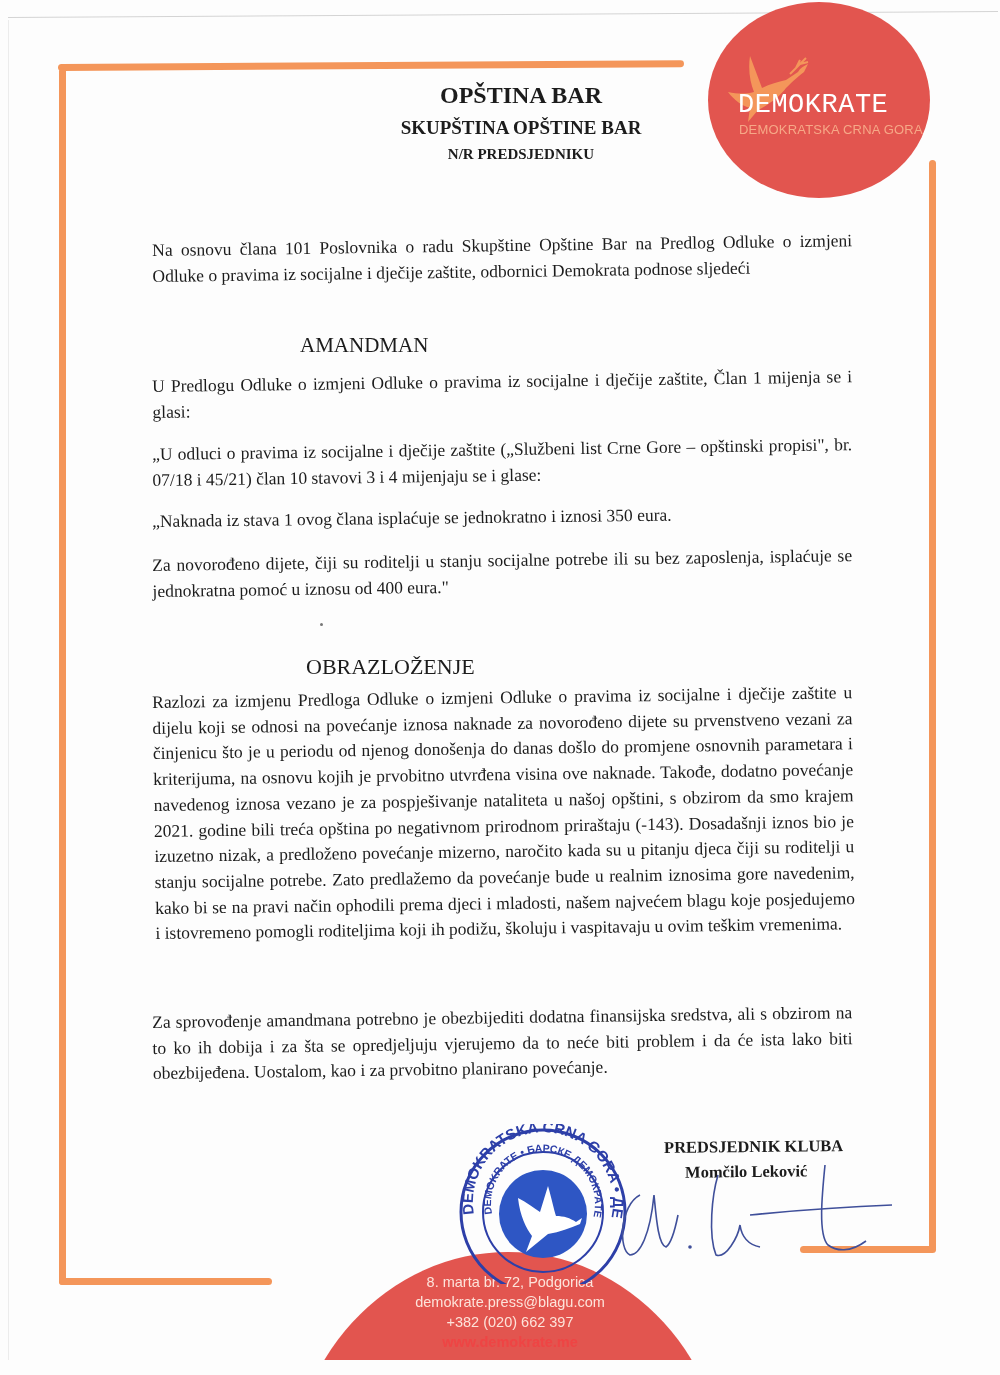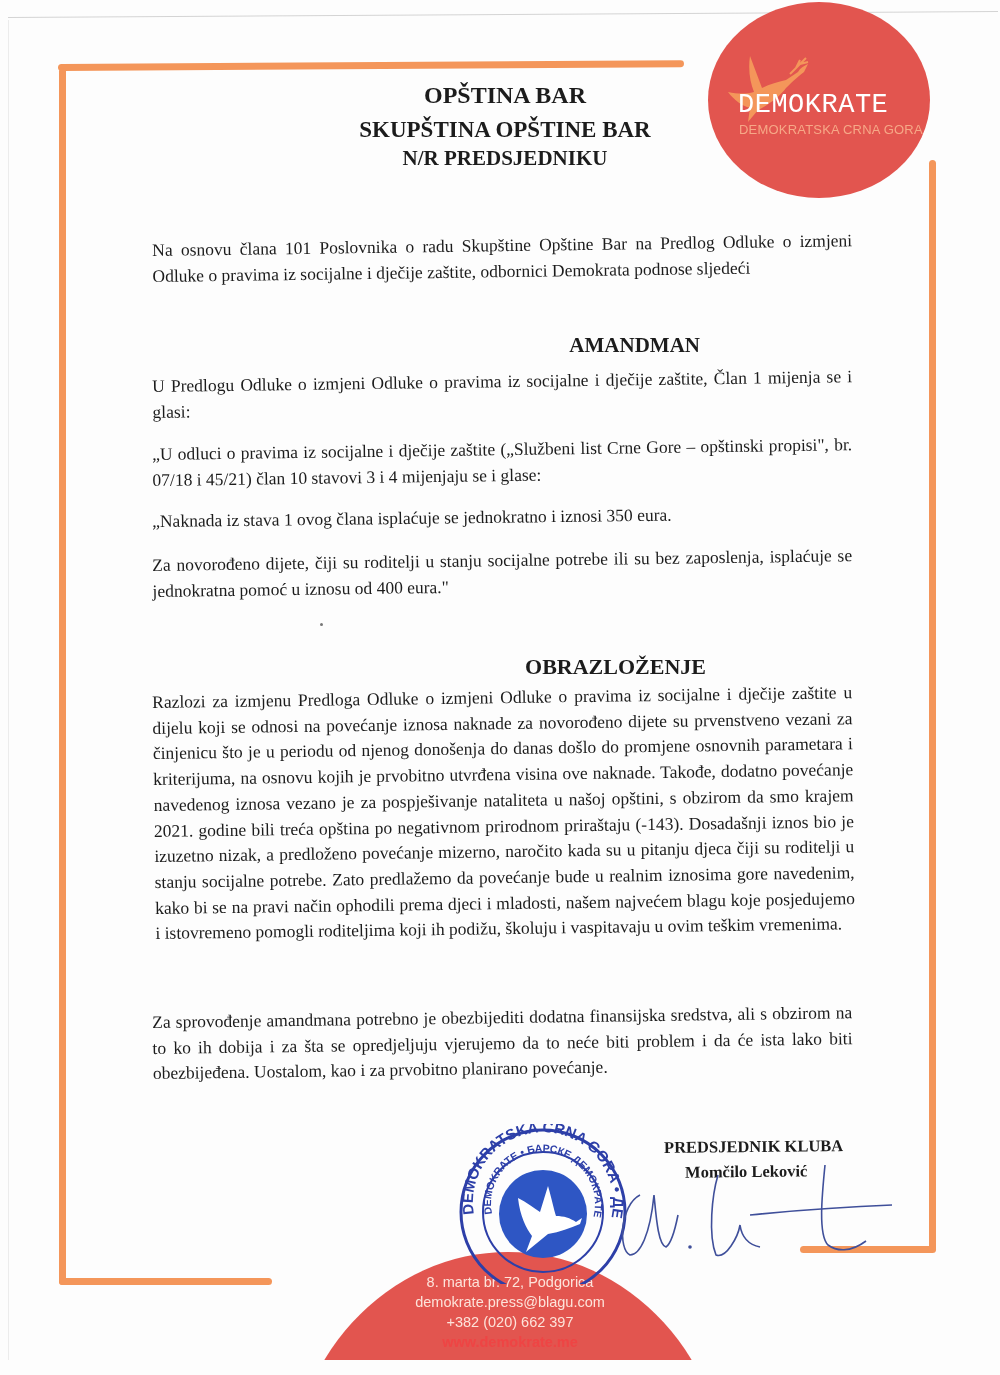--- a/index.html
+++ b/index.html
@@ -31,32 +31,32 @@
     font-family: Liberation Mono, monospace;
     color: #ffffff; font-size: 27px; letter-spacing: 0.5px;
   }
   .logo-sub {
     position: absolute; left: 31px; top: 120px;
     font-family: "Liberation Sans", "DejaVu Sans", sans-serif;
     color: #f6a887; font-size: 13px; letter-spacing: 0.2px;
   }
 
   
-  .hdr { position: absolute; left: 320px; width: 370px; text-align: center; font-weight: bold; }
+  .hdr { position: absolute; left: 336px; width: 370px; text-align: center; font-weight: bold; }
   .hdr1 { top: 82px; font-size: 24px; }
-  .hdr2 { top: 117px; font-size: 23px; }
-  .hdr3 { top: 146px; font-size: 21px; }
+  .hdr2 { top: 117px; font-size: 19px; }
+  .hdr3 { top: 146px; font-size: 15px; }
 
   .para {
     position: absolute; left: 152px; width: 700px;
     font-size: 17.5px; line-height: 25.5px; text-align: justify;
     font-family: "Liberation Sans Narrow", "Liberation Serif", serif;
   }
   .p-intro { top: 238px; transform: rotate(-0.8deg); transform-origin: left top; }
-  .heading { position: absolute; width: 400px; text-align: right; font-weight: bold; }
+  .heading { position: absolute; width: 400px; text-align: left; font-weight: normal; }
   .h-amand { left: 300px; top: 333px; font-size: 21px; }
   .p-u { top: 374px; transform: rotate(-0.8deg); transform-origin: left top; }
   .p-quote { top: 442px; transform: rotate(-0.8deg); transform-origin: left top; }
   .p-nak { top: 509px; transform: rotate(-0.7deg); transform-origin: left top; }
   .p-za { top: 553px; transform: rotate(-0.8deg); transform-origin: left top; }
   .h-obr { left: 306px; top: 654px; font-size: 22px; }
   .p-obr1 { top: 690px; line-height: 25.7px; transform: rotate(-0.8deg); transform-origin: left top; }
   .p-obr2 { top: 1010px; line-height: 25.7px; transform: rotate(-0.8deg); transform-origin: left top; }
 
   .sig-title { position: absolute; left: 664px; top: 1137px; font-size: 16.5px; font-weight: bold; transform: rotate(-0.6deg); }

